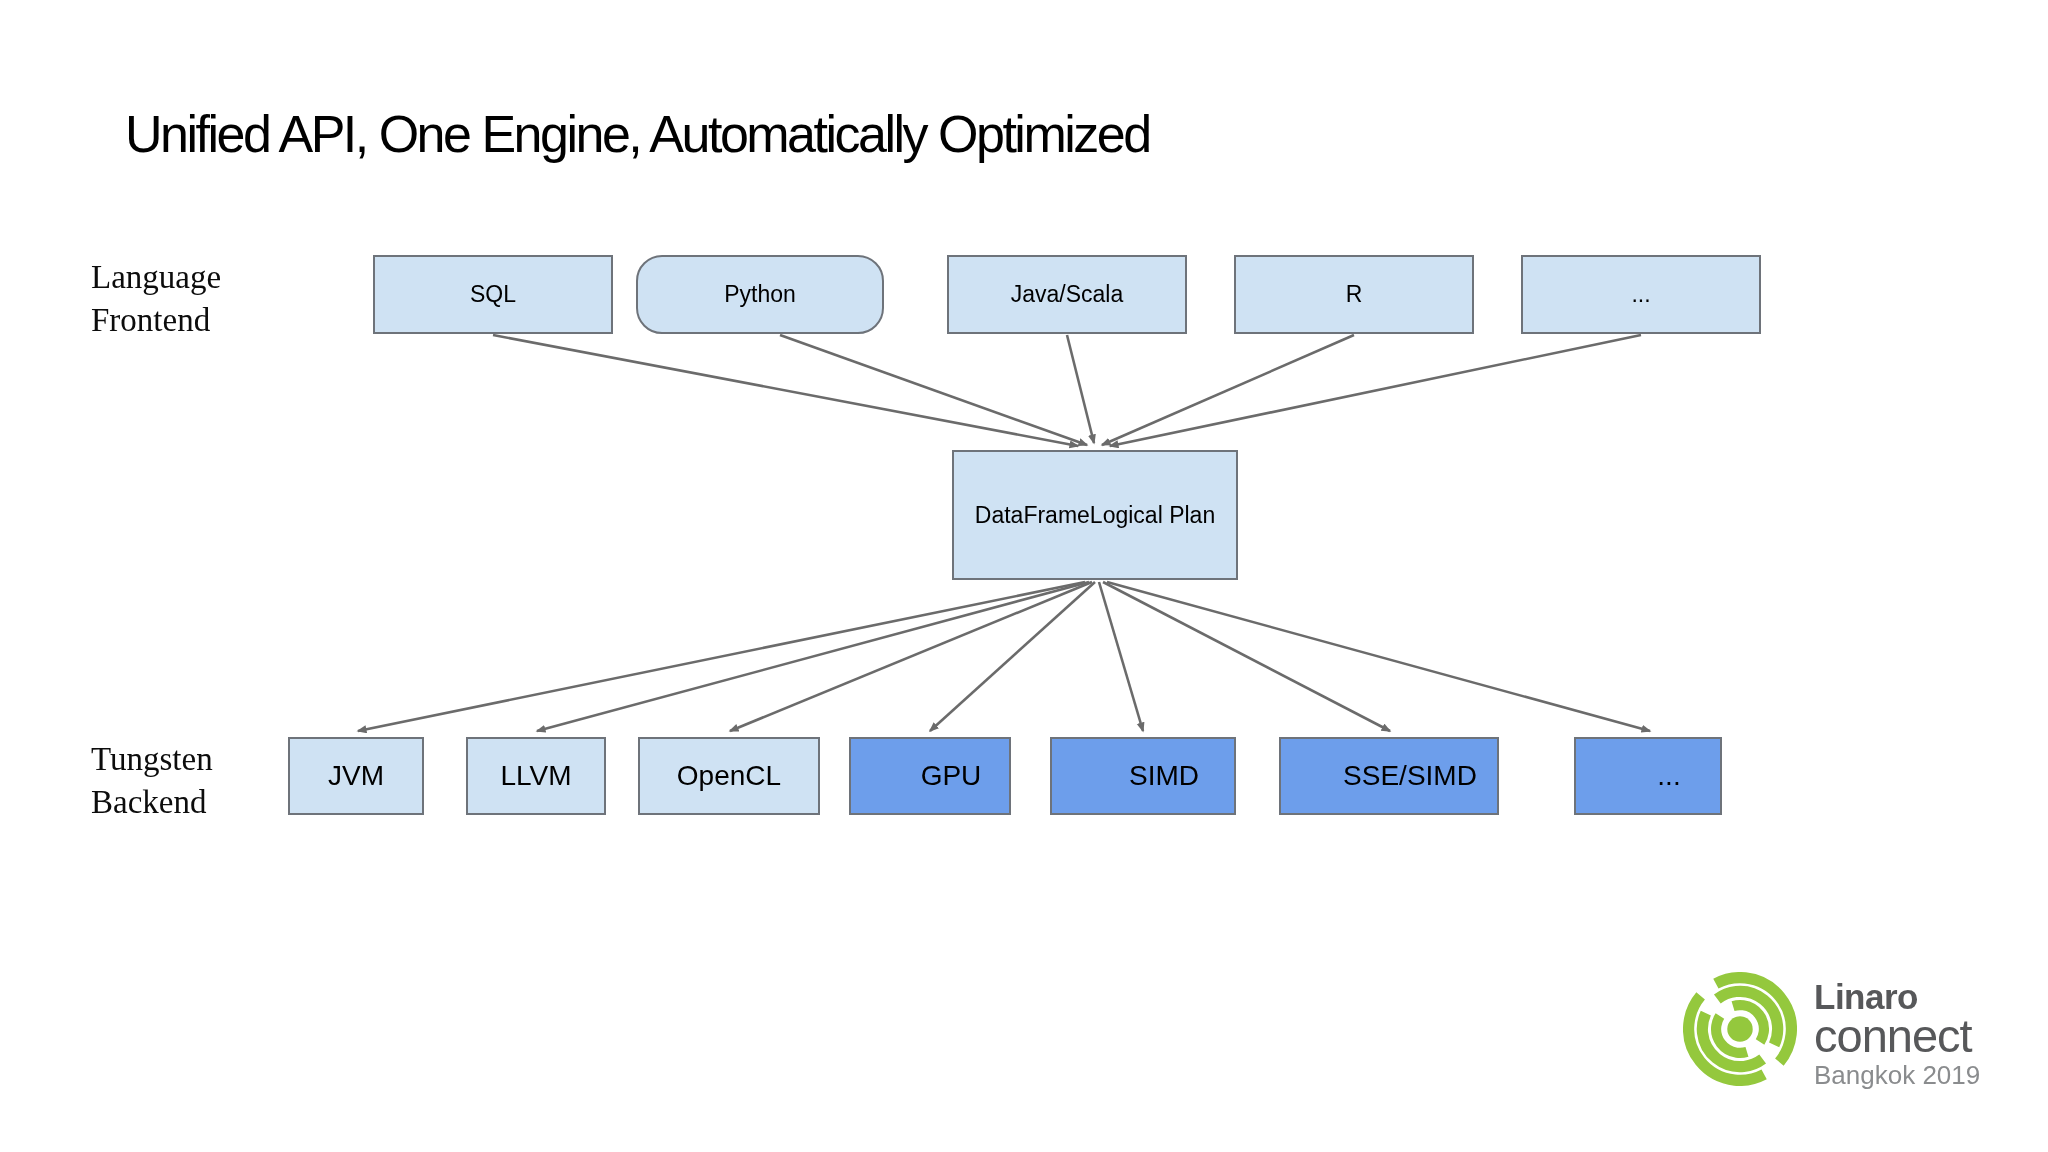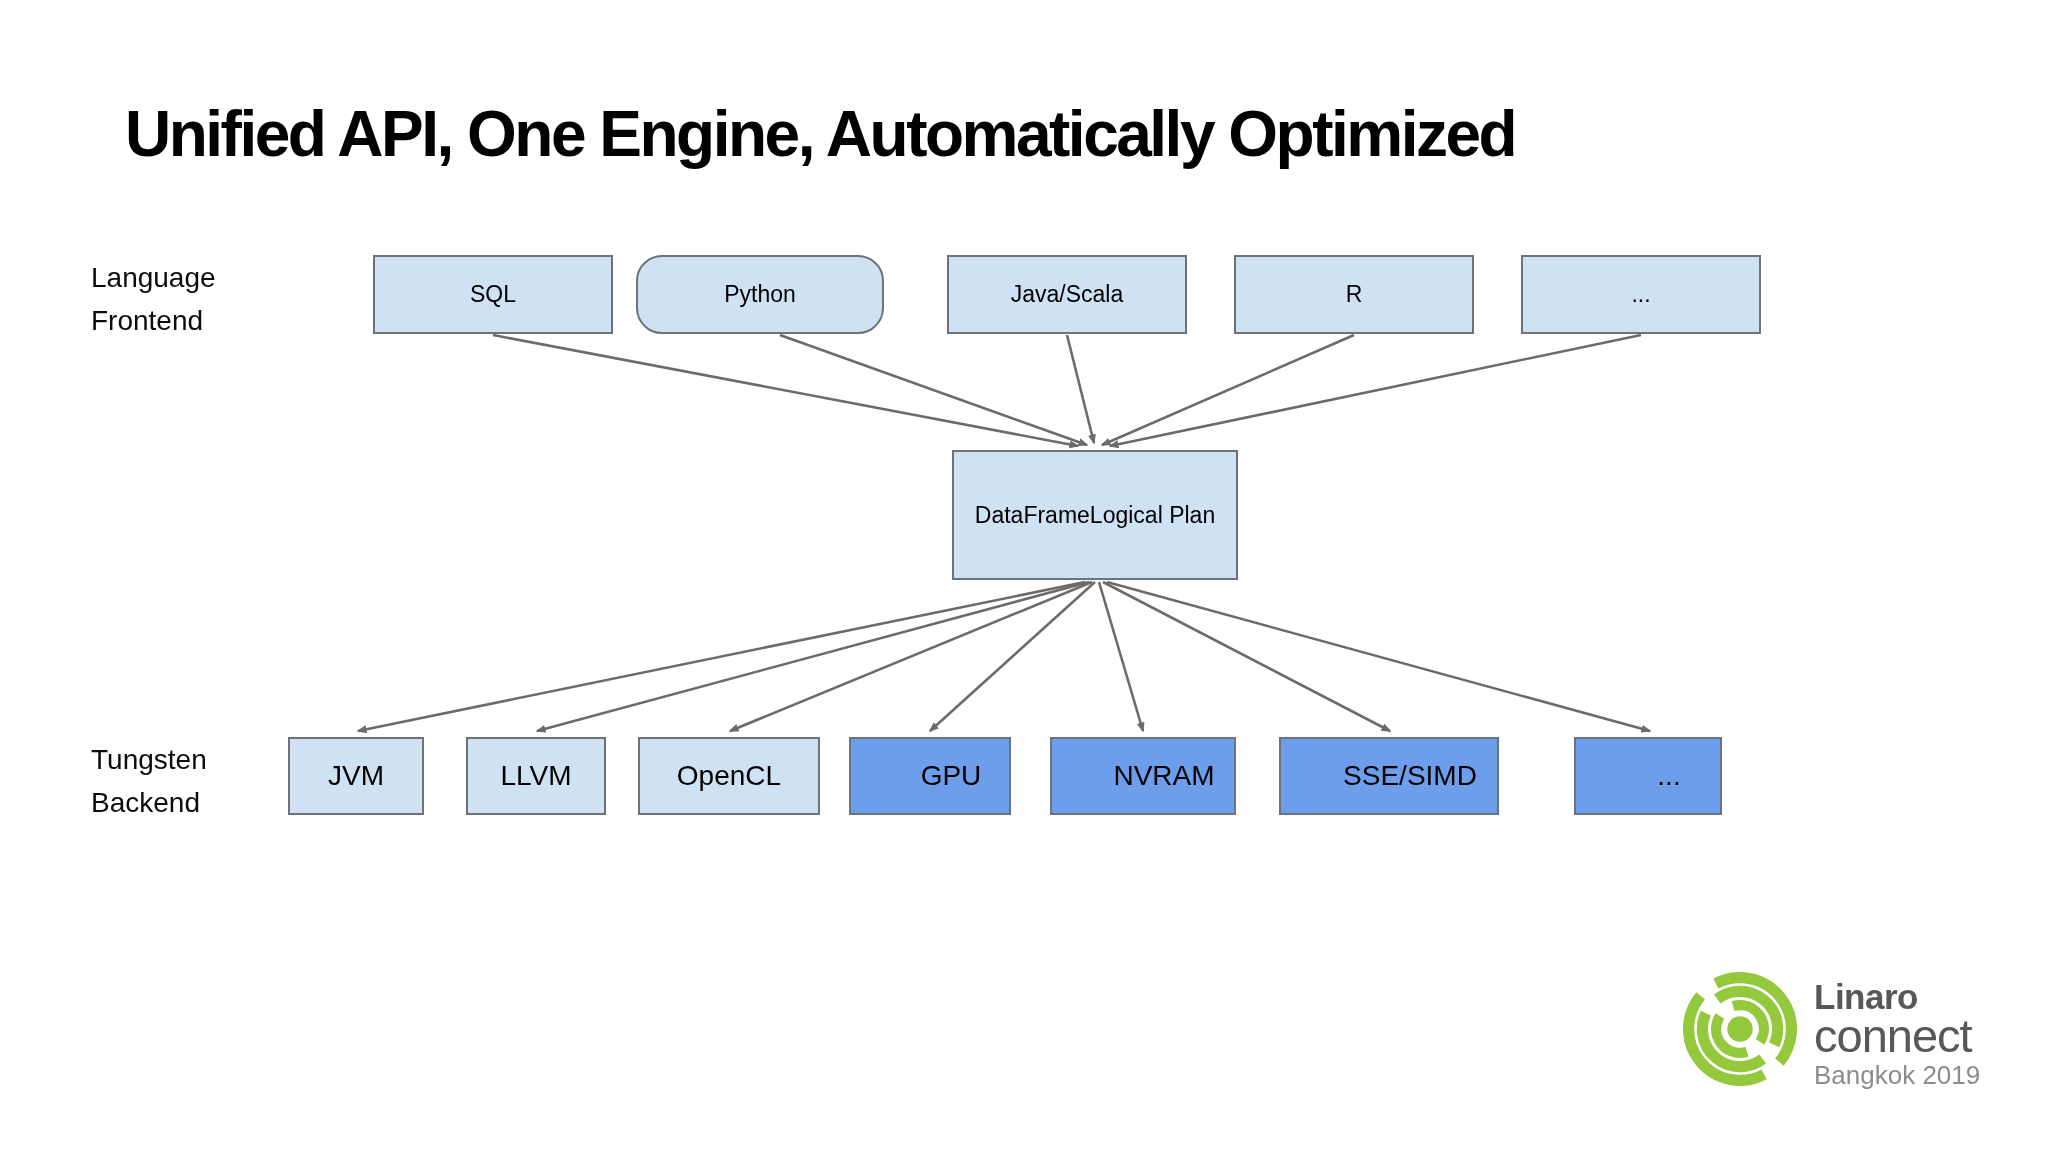--- a/index.html
+++ b/index.html
@@ -6,26 +6,26 @@
   .slide{
     position:relative;
     width:2048px;height:1152px;
     background:var(--background,#fff);
     overflow:hidden;
     font-family:"Liberation Sans","DejaVu Sans",sans-serif;
     color:var(--text,#000);
   }
   .title{
     position:absolute;left:125px;top:96px;
-    font-size:64px;font-weight:bold;letter-spacing:-2.5px;
+    font-size:52px;font-weight:normal;letter-spacing:-2.5px;
     white-space:nowrap;line-height:76px;text-align:center;
   }
   .row-label{
     position:absolute;left:91px;
-    font-size:28px;line-height:43px;color:#0c0c0c;
+    font-size:33px;line-height:43px;color:#0c0c0c;font-family:Liberation Serif, serif;
   }
   .row-label.frontend{top:256px;}
   .row-label.backend{top:738px;}
   .box{
     position:absolute;
     display:flex;align-items:center;justify-content:center;
     border:2.5px solid var(--box-border,#6e737a);
     box-sizing:border-box;
     font-size:23px;
     background:var(--box-light,#cfe2f3);
@@ -102,21 +102,21 @@
   <div class="box bottom-row" style="left:466px;width:140px;">
     <span>LLVM</span>
   </div>
   <div class="box bottom-row" style="left:638px;width:182px;">
     <span>OpenCL</span>
   </div>
   <div class="box bottom-row dark" style="left:849px;width:162px;">
     <span>GPU</span>
   </div>
   <div class="box bottom-row dark" style="left:1050px;width:186px;">
-    <span>NVRAM</span>
+    <span>SIMD</span>
   </div>
   <div class="box bottom-row dark" style="left:1279px;width:220px;">
     <span>SSE/SIMD</span>
   </div>
   <div class="box bottom-row dark" style="left:1574px;width:148px;">
     <span>...</span>
   </div>
 
   <svg class="arrows" width="2048" height="1152" viewBox="0 0 2048 1152">
     <defs>

